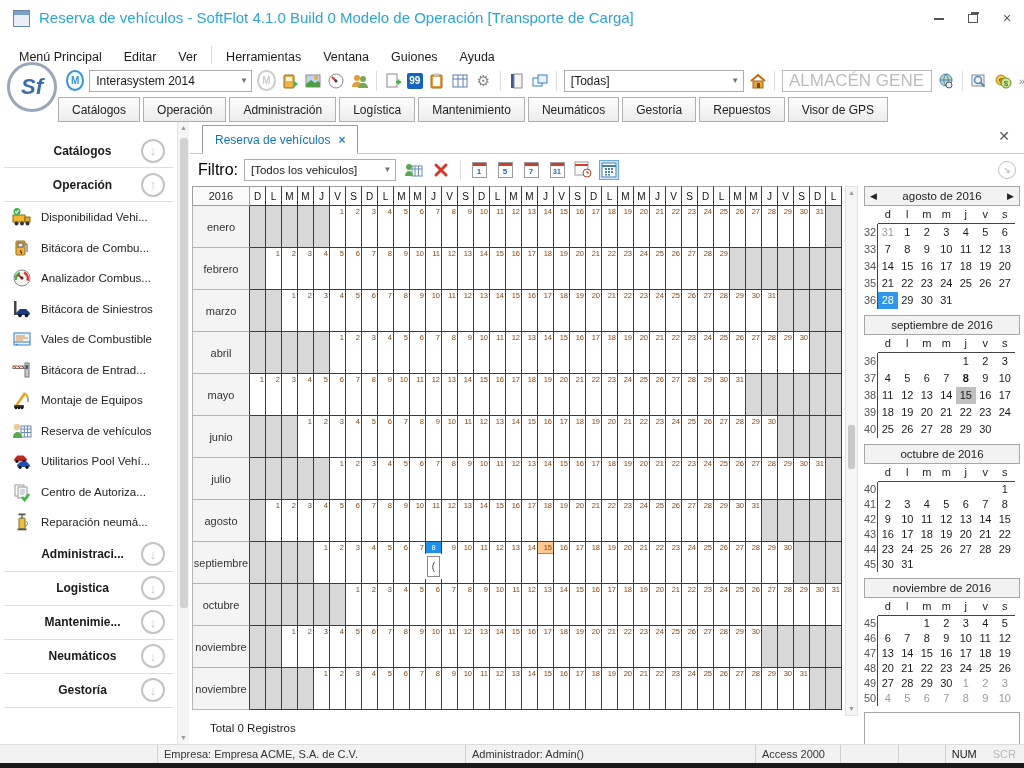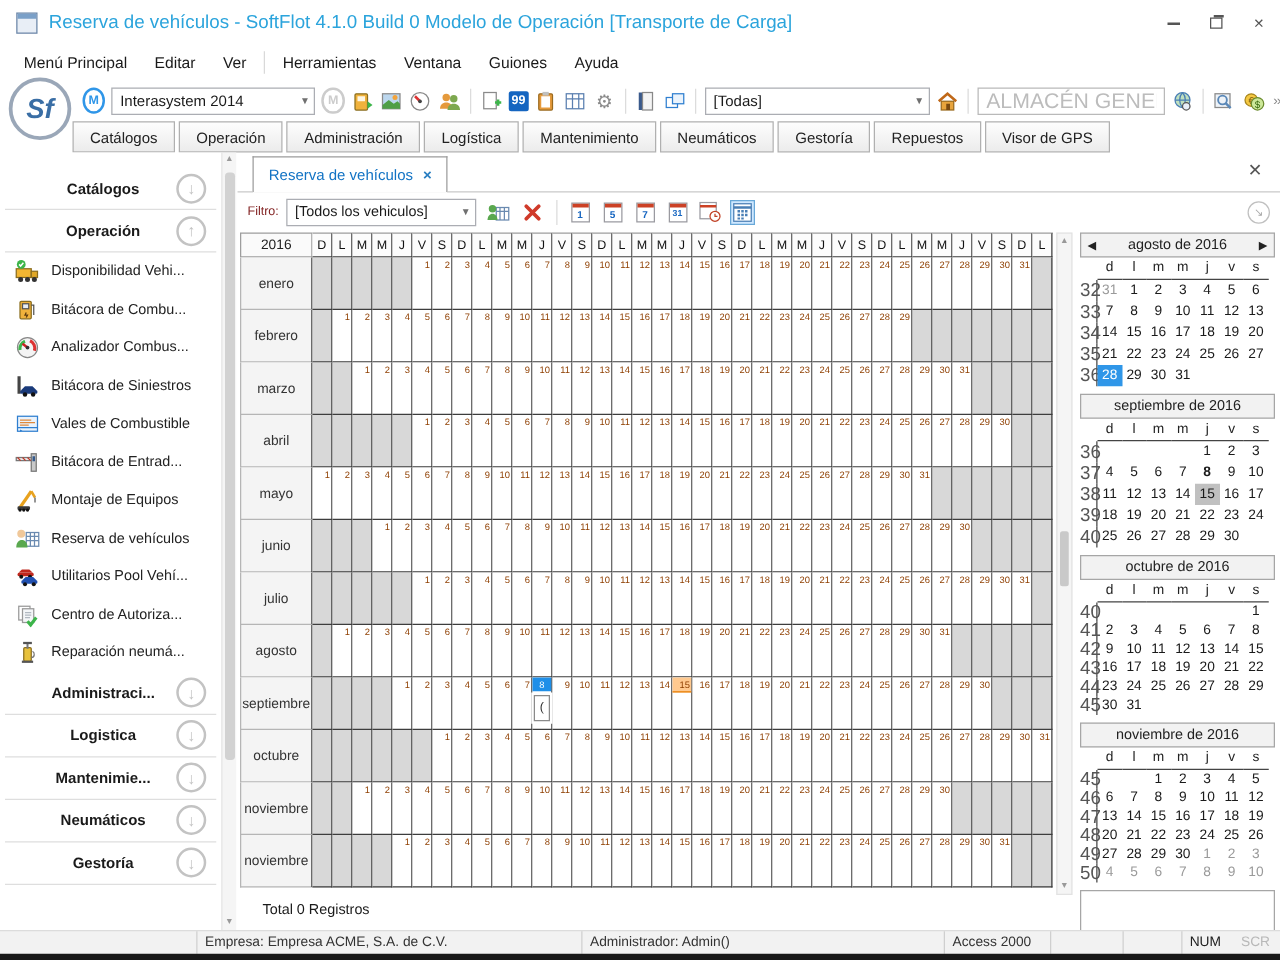--- a/index.html
+++ b/index.html
@@ -10,21 +10,21 @@
   .win-icon{position:absolute;left:13px;top:10px;width:15px;height:15px;border:1px solid #6d87a8;background:#e8eef6;}
   .win-icon:before{content:"";position:absolute;left:0;top:0;right:0;height:4px;background:#7aa0c8;}
   .titlebar .title{position:absolute;left:39px;top:0;line-height:36px;font-size:15px;color:#2ba4dc;white-space:nowrap;}
   .win-ctrls{position:absolute;right:10px;top:0;height:36px;display:flex;align-items:center;gap:20px;}
   .wc{width:14px;height:14px;position:relative;cursor:default;}
   .wc-min:before{content:"";position:absolute;left:2px;top:7px;width:10px;height:2px;background:#555;}
   .wc-max:before{content:"";position:absolute;left:2px;top:3px;width:8px;height:7px;border:1px solid #555;}
   .wc-max:after{content:"";position:absolute;left:5px;top:1px;width:8px;height:2px;background:#555;}
   .wc-close{font-size:14px;color:#555;line-height:14px;text-align:center;}
   
-  .menubar{position:absolute;top:36px;left:0;right:0;height:28px;display:flex;align-items:center;padding-left:8px;font-size:12.5px;color:#1a1a1a;}
+  .menubar{position:absolute;top:36px;left:0;right:0;height:28px;display:flex;align-items:flex-end;padding-left:8px;font-size:12.5px;color:#1a1a1a;}
   .menu-item{padding:0 11px;}
   .menu-sep{width:1px;height:18px;background:#d9d9d9;margin:0 3px;}
   
   .toolbar{position:absolute;top:64px;left:0;right:0;height:33px;display:flex;align-items:center;padding-left:66px;gap:5px;}
   .logo{position:absolute;left:7px;top:62px;width:44px;height:44px;border-radius:50%;border:3px solid #9aa7b8;background:#fff;z-index:6;
         display:flex;align-items:center;justify-content:center;font-style:italic;font-weight:bold;font-size:22px;color:#3a6ea5;}
   .tb-sep{width:1px;height:20px;background:#dcdcdc;margin:0 2px;}
   .circle-m{width:17px;height:17px;border-radius:50%;border:2px solid #2f96e8;color:#2f96e8;font-size:10px;font-weight:bold;display:flex;align-items:center;justify-content:center;}
   .circle-m.gray{border-color:#cccccc;color:#cccccc;}
   .combo{height:22px;background:#fff;border:1px solid #abadb3;display:flex;align-items:center;box-sizing:border-box;}
@@ -50,21 +50,21 @@
   .ss-up,.ss-dn{position:absolute;left:0;width:100%;height:12px;color:#999;font-size:7px;text-align:center;line-height:12px;}
   .ss-up{top:0;} .ss-dn{bottom:0;}
   .ss-thumb{position:absolute;left:2px;width:8px;top:16px;height:470px;background:#d2d2d2;border-radius:3px;}
   
   .doctabrow{position:absolute;top:122px;left:190px;right:0;height:31px;border-bottom:1px solid #c9c9c9;}
   .doctab{position:absolute;left:12px;bottom:-1px;height:27px;padding:0 12px;background:#fff;border:1px solid #9c9c9c;border-bottom:1px solid #fff;
           display:flex;align-items:center;gap:8px;font-size:12px;color:#1273c4;}
   .doctab .dx{color:#2a7fc2;font-weight:bold;font-size:12px;}
   .panel-close{position:absolute;right:14px;top:6px;font-size:14px;color:#555;}
   .filterbar{position:absolute;top:153px;left:190px;right:0;height:33px;display:flex;align-items:center;gap:6px;padding-left:8px;}
-  .filterbar .flabel{font-size:10px;color:#7f1d1d;}
+  .filterbar .flabel{font-size:16px;color:#000000;}
   .vbtn{width:20px;height:20px;display:flex;align-items:center;justify-content:center;position:relative;}
   .calpage{width:15px;height:16px;background:#fff;border:1px solid #9a9aa0;box-sizing:border-box;position:relative;}
   .calpage:before{content:"";position:absolute;top:0;left:0;right:0;height:3px;background:#cc4125;}
   .calpage .cp-num{position:absolute;top:4px;left:0;right:0;bottom:0;display:flex;align-items:center;justify-content:center;font-size:8px;font-weight:bold;color:#1565c0;}
   .vbtn.active{background:#cfe8ff;border:1px solid #68a8d8;box-sizing:border-box;}
   .corner-arrow{position:absolute;right:8px;top:8px;width:16px;height:16px;border-radius:50%;border:1px solid #c0c0c0;color:#a8a8a8;font-size:9px;display:flex;align-items:center;justify-content:center;}
   
   .grid{position:absolute;top:186px;left:192px;width:650px;}
   .g-hrow{display:flex;height:20px;}
   .g-year{width:58px;box-sizing:border-box;border:1px solid #9d9d9d;background:#fafafa;font-size:11px;color:#222;display:flex;align-items:center;justify-content:center;}
@@ -88,21 +88,21 @@
   .total-row{position:absolute;top:722px;left:210px;font-size:11.5px;color:#1a1a1a;}
   
   .rightpanel{position:absolute;top:186px;left:864px;width:156px;bottom:24px;}
   .mc{margin-bottom:6px;}
   .mc-title{height:18px;border:1px solid #a6a6a6;background:#f2f2f2;position:relative;display:flex;align-items:center;justify-content:center;font-size:11.5px;color:#222;}
   .mc-nav{position:absolute;top:0;height:18px;display:flex;align-items:center;font-size:9px;color:#222;}
   .mc-nav.prev{left:5px;} .mc-nav.next{right:5px;}
   .mc-grid{display:grid;grid-template-columns:14px repeat(7,19.5px);}
   .mc-wd{height:17px;line-height:17px;text-align:center;font-size:11px;color:#222;border-bottom:1px solid #444;}
   .mc-wd0{border-bottom:none;}
-  .mc-wk{font-size:15px;color:#555;text-align:left;padding-right:3px;border-right:1px solid #444;line-height:17px;}
+  .mc-wk{font-size:11px;color:#555;text-align:left;padding-right:3px;border-right:1px solid #444;line-height:17px;}
   .mc-day{height:17px;line-height:17px;text-align:center;font-size:11px;color:#1a1a1a;}
   .mc.six .mc-day,.mc.six .mc-wk{height:15px;line-height:15px;}
   .mc-day.other{color:#9a9a9a;}
   .mc-day.selblue{background:#2f96e8;color:#fff;}
   .mc-day.todaybox{background:#c0c0c0;}
   .mc-day.bold{font-weight:bold;}
   .mc-empty{height:40px;border:1px solid #a6a6a6;background:#fff;margin-top:2px;}
   
   .statusbar{position:absolute;left:0;right:0;bottom:5px;height:19px;background:#f2f2f2;border-top:1px solid #dcdcdc;display:flex;align-items:center;font-size:11px;color:#333;box-sizing:border-box;}
   .sb-cell{height:100%;display:flex;align-items:center;padding:0 6px;border-left:1px solid #cfcfcf;box-sizing:border-box;white-space:nowrap;overflow:hidden;}

